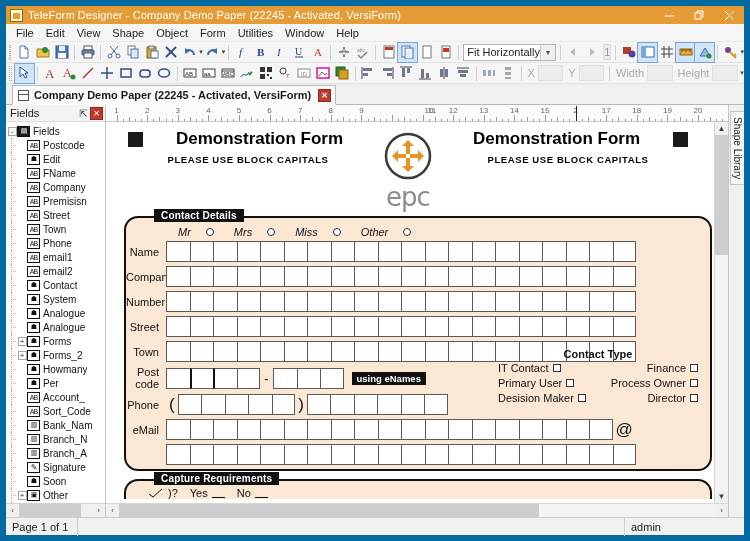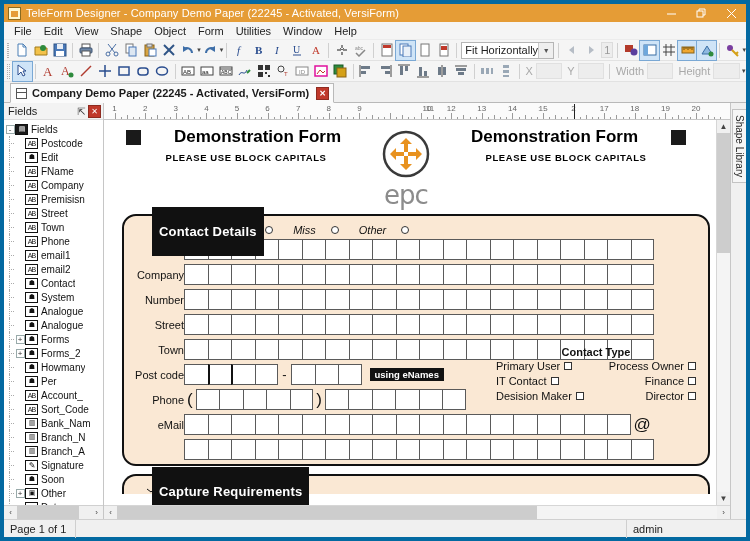--- a/index.html
+++ b/index.html
@@ -9,21 +9,21 @@
     overflow: hidden;
     font-family: "Liberation Sans", sans-serif;
     font-size: 11px;
     background: #f0f0f0;
   }
   #app {
     width: 750px; height: 541px;
     position: relative;
     display: flex; flex-direction: column;
     background: #f0f0f0;
-    border: 4px solid #0369a1;
+    border: 6px solid #0369a1;
   }
 
   
   .titlebar {
     height: 18px; min-height: 18px;
     background: #e59c36;
     display: flex; align-items: center;
     padding: 0 0 0 4px;
     color: #fff;
   }
@@ -301,37 +301,37 @@
   }
 
   
   .section {
     position: relative; margin: 8px 10px 0 10px;
     border: 2px solid #111; border-radius: 14px;
     background: #fae8d4;
   }
   .section-label {
     position: absolute; top: -9px; left: 28px;
-    background: #111; color: #fff; font-size: 13px; font-weight: bold;
-    padding: 17px 7px; letter-spacing: 0.2px;
+    background: #111; color: #fff; font-size: 10px; font-weight: bold;
+    padding: 1px 7px; letter-spacing: 0.2px;
   }
   .opts-row {
     display: flex; justify-content: flex-start; gap: 20px;
     padding: 8px 0 3px 52px; font-size: 11px; color: #111;
   }
   .opt { display: flex; align-items: center; gap: 15px; font-style: italic; }
   .opt .circ {
     width: 8px; height: 8px; border: 1px solid #333; border-radius: 50%;
     background: #fff; display: inline-block;
   }
   .frow {
     display: flex; align-items: center; padding: 0 10px 0 0; margin-bottom: 4px;
   }
   .frow .flabel {
-    width: 60px; text-align: right; padding-right: 0;
+    width: 40px; text-align: right; padding-right: 7px;
     font-size: 11px; color: #111; flex: 0 0 auto;
   }
   .boxes { display: flex; }
   .cell {
     width: 23.5px; height: 21px; border: 1px solid #5a5a5a;
     border-right: none; background: #fff;
   }
   .cell:last-child { border-right: 1px solid #5a5a5a; }
   .cell.thick { border-left: 2px solid #111; }
   .dash { width: 13px; text-align: center; font-size: 13px; color: #111; }
@@ -1362,35 +1362,35 @@
                       <div class="cell"></div>
                     </div>
                   </div>
                 </div>
 
               <div class="contact-type">
                 <div class="ct-title">Contact Type</div>
                 <div class="ct-grid" id="cttable">
                     <div class="ct-line">
                       <span class="ct-item">
+                        <span>IT Contact</span>
+                        <span class="sq"></span>
+                      </span>
+                      <span class="ct-item">
+                        <span>Finance</span>
+                        <span class="sq"></span>
+                      </span>
+                    </div>
+                    <div class="ct-line">
+                      <span class="ct-item">
                         <span>Primary User</span>
                         <span class="sq"></span>
                       </span>
                       <span class="ct-item">
                         <span>Process Owner</span>
-                        <span class="sq"></span>
-                      </span>
-                    </div>
-                    <div class="ct-line">
-                      <span class="ct-item">
-                        <span>IT Contact</span>
-                        <span class="sq"></span>
-                      </span>
-                      <span class="ct-item">
-                        <span>Finance</span>
                         <span class="sq"></span>
                       </span>
                     </div>
                     <div class="ct-line">
                       <span class="ct-item">
                         <span>Desision Maker</span>
                         <span class="sq"></span>
                       </span>
                       <span class="ct-item">
                         <span>Director</span>

